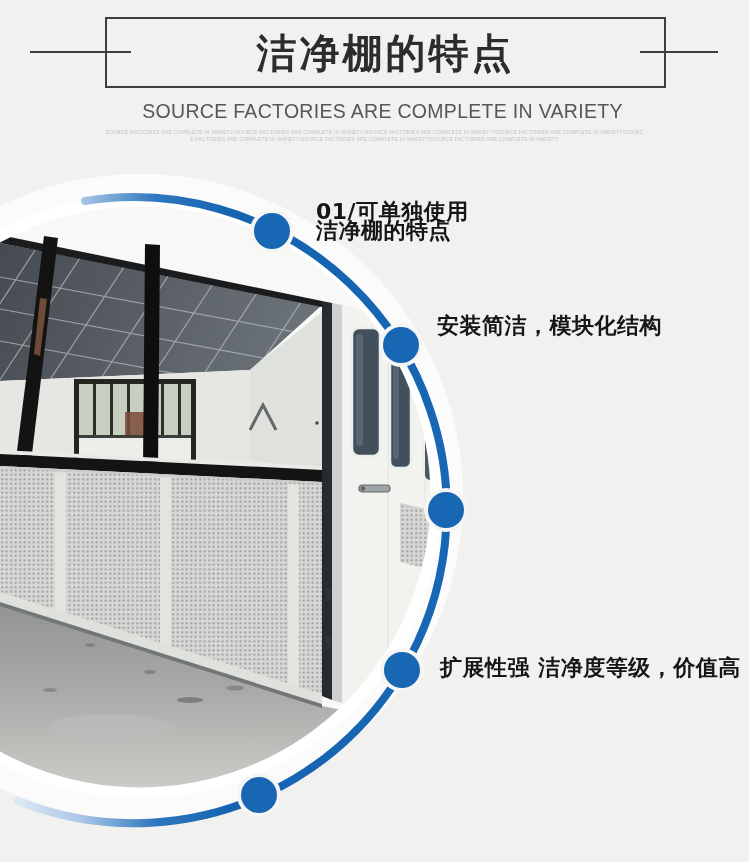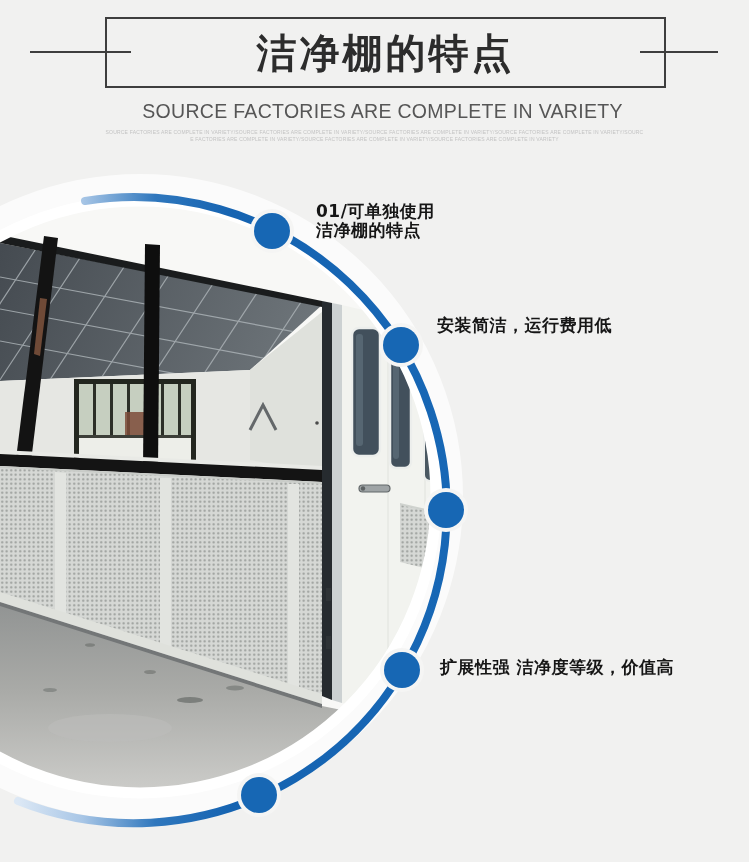--- a/index.html
+++ b/index.html
@@ -34,21 +34,21 @@
     font-size:5px;line-height:7px;color:#c3c3c3;letter-spacing:.2px;
   }
   .fineprint div{white-space:nowrap}
 
   
   svg.scene{position:absolute;left:0;top:0;width:749px;height:862px;display:block}
 
   
   .feature{
     position:absolute;font-weight:700;color:#161616;
-    font-size:17px;line-height:19px;letter-spacing:.5px;white-space:nowrap;
+    font-size:22px;line-height:19px;letter-spacing:.5px;white-space:nowrap;
     font-family:"DejaVu Sans","Liberation Sans",sans-serif;
   }
   .f1{left:316px;top:202px}
   .f2{left:437px;top:316px}
   .f3{left:478px;top:500px}
   .f4{left:440px;top:658px}
   .f5{left:297px;top:798px}
 </style>
 </head>
 <body>
@@ -203,19 +203,19 @@
       <circle cx="259" cy="795" r="22" fill="#f5f5f4"></circle>
         <circle cx="259" cy="795" r="18" fill="#1767b4"></circle>
     </g>
   </svg>
 
   <div class="feature f1">
     <div>01/可单独使用</div>
     <div>洁净棚的特点</div>
   </div>
   <div class="feature f2">
-    <div>安装简洁，运行费用低</div>
+    <div>安装简洁，模块化结构</div>
   </div>
   <div class="feature f4">
     <div>扩展性强 洁净度等级，价值高</div>
   </div>
 
 </div>
 
 </body></html>

